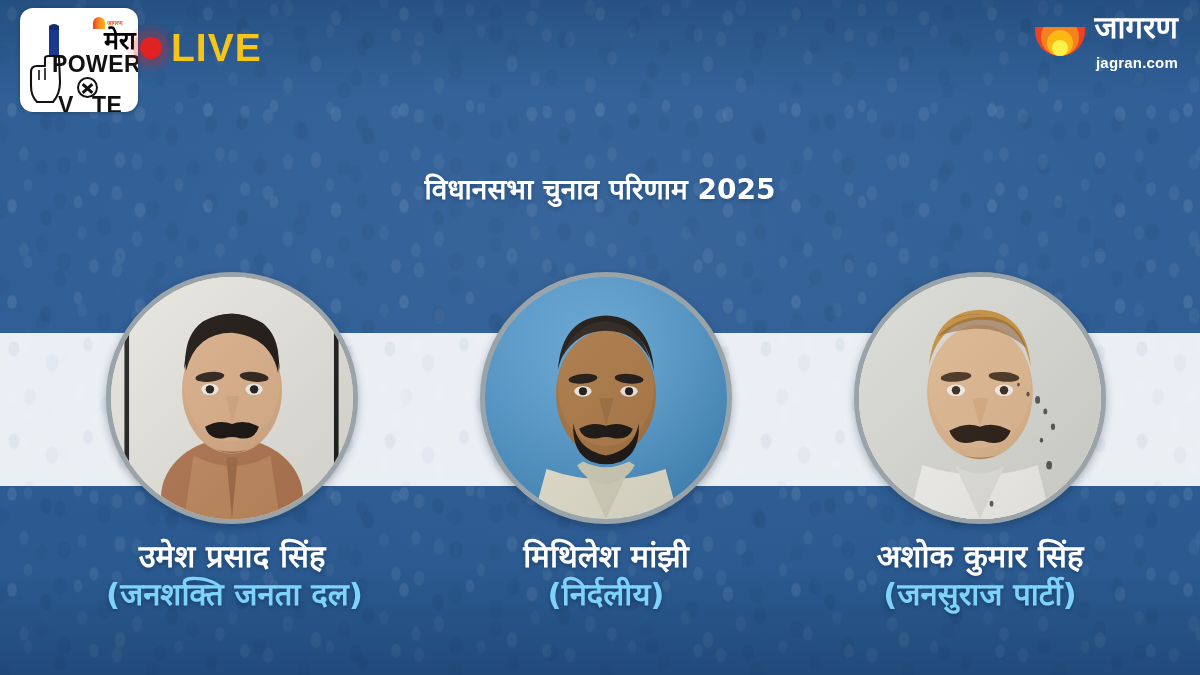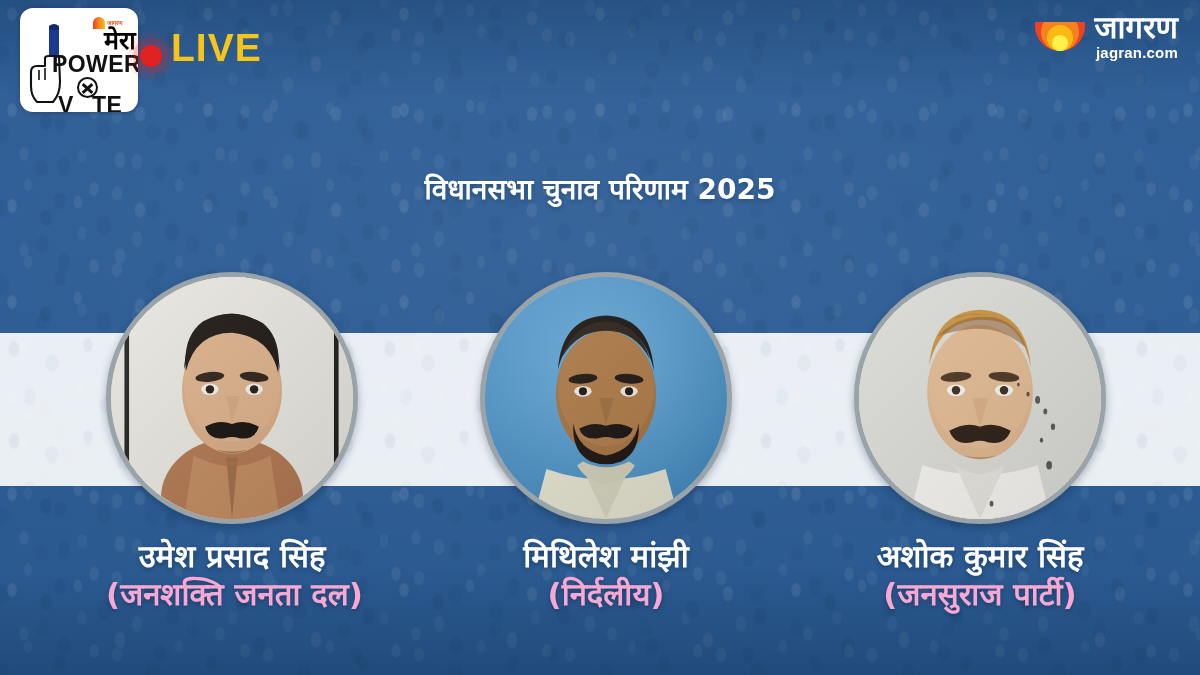--- a/index.html
+++ b/index.html
@@ -137,21 +137,21 @@
   .mpv-x::before { transform: rotate(42deg); }
   .mpv-x::after  { transform: rotate(-42deg); }
   .mpv-finger {
     position: absolute; left: 9px; top: 14px;
     width: 40px; height: 84px;
   }
 
   .live-badge {
     position: absolute;
     left: 140px; top: 28px;
-    display: flex; align-items: flex-end; gap: 9px;
+    display: flex; align-items: center; gap: 9px;
   }
   .live-dot {
     position: relative;
     width: 22px; height: 22px; border-radius: 50%;
     background: #e02222;
     box-shadow: 0 0 0 7px rgba(224,34,34,.20), 0 0 0 13px rgba(224,34,34,.09);
   }
   .live-text {
     font-size: 39px; font-weight: 800; color: #f5c518;
     letter-spacing: 1px; line-height: 1;
@@ -175,21 +175,21 @@
   .jag-r2 { left: 6px; width: 38px; height: 38px; background: #f58220; }
   .jag-r3 { left: 12px; width: 26px; height: 26px; background: #fdb913; }
   .jag-r4 { left: 17px; width: 16px; height: 16px; background: #fff04a; }
   .jag-right-text { display: flex; flex-direction: column; align-items: flex-end; }
   .jag-hi {
     font-size: 31px; font-weight: 700; color: #fff; line-height: 1.02;
     font-family: "DejaVu Sans", sans-serif;
   }
   .jag-en {
     font-size: 15px; font-weight: 700; color: #fff; line-height: 1.1;
-    margin-top: 1px; letter-spacing: .2px;
+    margin-top: 11px; letter-spacing: .2px;
     font-family: "Liberation Sans", sans-serif;
   }
 
   
   .title-main {
     position: absolute;
     left: 0; right: 0; top: 52px;
     text-align: center;
     font-size: 66px;
     font-weight: 700;
@@ -238,21 +238,21 @@
     color: #ffffff;
     font-size: 31px;
     font-weight: 700;
     line-height: 1.22;
     font-family: "DejaVu Sans", sans-serif;
     text-shadow: 0 2px 4px rgba(8,32,60,.40);
     white-space: nowrap;
   }
   .cand-party {
     text-align: center;
-    color: #f9a8d4;
+    color: #7dd3fc;
     font-size: 31px;
     font-weight: 700;
     line-height: 1.22;
     font-family: "DejaVu Sans", sans-serif;
     text-shadow: 0 2px 4px rgba(8,32,60,.40);
     white-space: nowrap;
   }
 </style>
 </head>
 <body>

